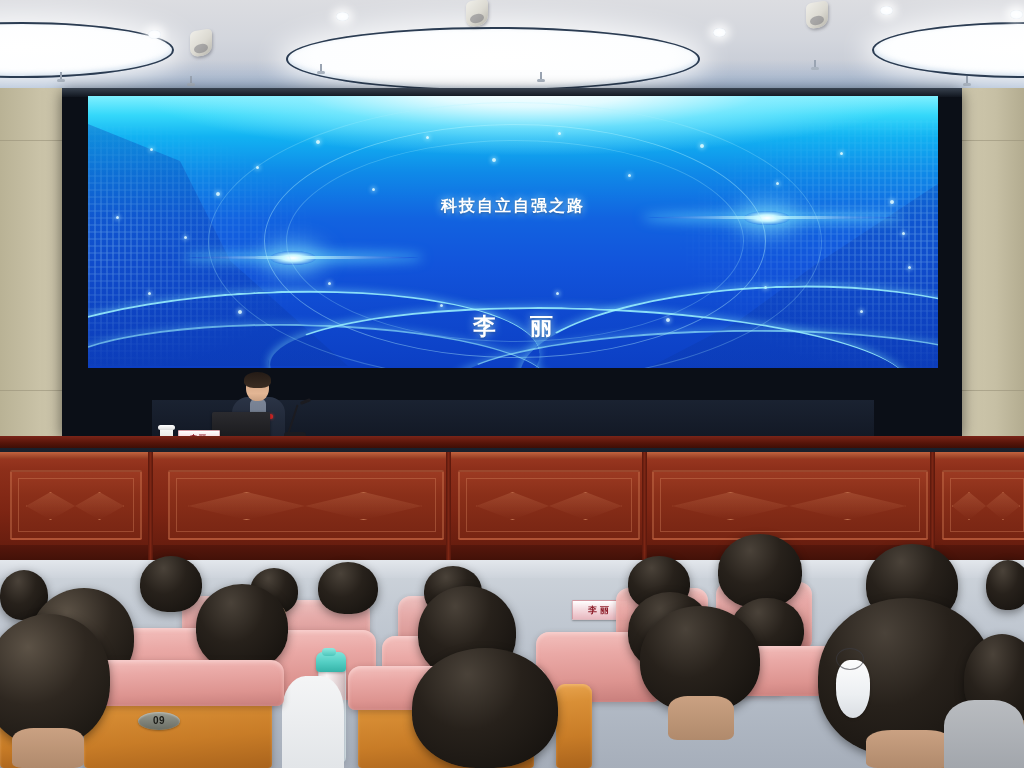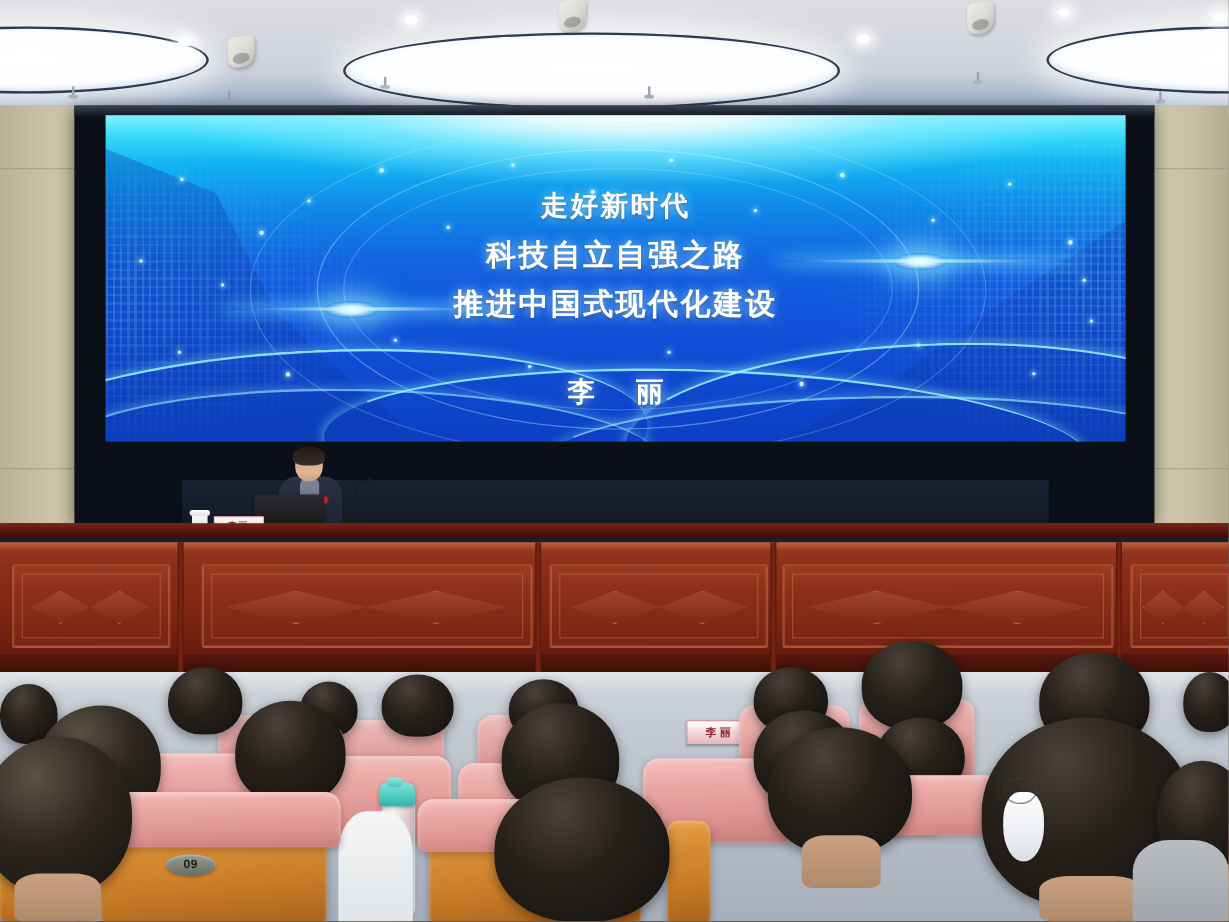--- a/index.html
+++ b/index.html
@@ -82,21 +82,21 @@
   .dot{position:absolute;border-radius:50%;background:rgba(225,252,255,.9);
     box-shadow:0 0 4px 1px rgba(190,245,255,.6);}
   .wave{position:absolute;border-radius:50%;
     border-top:2px solid rgba(160,248,255,.85);
     border-left:2px solid rgba(150,245,255,.25);
     box-shadow:0 -1px 9px rgba(140,240,255,.45);}
   .scr-title{position:absolute;left:0;top:0;width:850px;text-align:center;
     font-family:"DejaVu Sans","Liberation Sans",sans-serif;color:#fff;font-weight:bold;
     letter-spacing:2px;text-shadow:0 0 9px rgba(180,245,255,.85),0 1px 3px rgba(0,30,90,.7);}
   .tl1{top:60px;font-size:23px;}
-  .tl2{top:100px;font-size:25px;}
+  .tl2{top:100px;font-size:16px;}
   .tl3{top:141px;font-size:25px;}
   .scr-name{position:absolute;left:0;top:215px;width:850px;text-align:center;
     font-family:"DejaVu Sans","Liberation Sans",sans-serif;color:#fff;font-weight:bold;
     font-size:23px;letter-spacing:34px;text-indent:34px;
     text-shadow:0 0 9px rgba(180,245,255,.8),0 1px 3px rgba(0,30,90,.65);}
   .scr-date{position:absolute;left:0;top:252px;width:850px;text-align:center;
     font-family:"DejaVu Sans","Liberation Sans",sans-serif;color:#eafaff;
     font-size:14px;letter-spacing:1px;text-shadow:0 0 7px rgba(170,240,255,.75);}
 
   
@@ -283,23 +283,21 @@
     <div class="dot" style="left:820px;top:170px;width:3px;height:3px;"></div>
     <div class="dot" style="left:28px;top:120px;width:3px;height:3px;"></div>
     <div class="dot" style="left:814px;top:136px;width:3px;height:3px;"></div>
 
     <div class="wave" style="left:-110px;top:196px;width:560px;height:150px;transform:rotate(-3deg);"></div>
     <div class="wave" style="left:180px;top:212px;width:640px;height:132px;transform:rotate(2deg);"></div>
     <div class="wave" style="left:430px;top:190px;width:520px;height:160px;transform:rotate(-2deg);"></div>
     <div class="wave" style="left:-40px;top:228px;width:500px;height:110px;transform:rotate(1deg);opacity:.7;"></div>
     <div class="wave" style="left:360px;top:234px;width:560px;height:104px;transform:rotate(-1deg);opacity:.75;"></div>
 
-    <div class="scr-title tl1">走好新时代</div>
     <div class="scr-title tl2">科技自立自强之路</div>
-    <div class="scr-title tl3">推进中国式现代化建设</div>
     <div class="scr-name">李丽</div>
   </div>
 
   <div class="stage-back"></div>
   <div class="desk-dark"></div>
 
   <div class="pres-body"></div>
   <div class="pres-inner"></div>
   <div class="pres-head"></div>
   <div class="pres-hair"></div>

